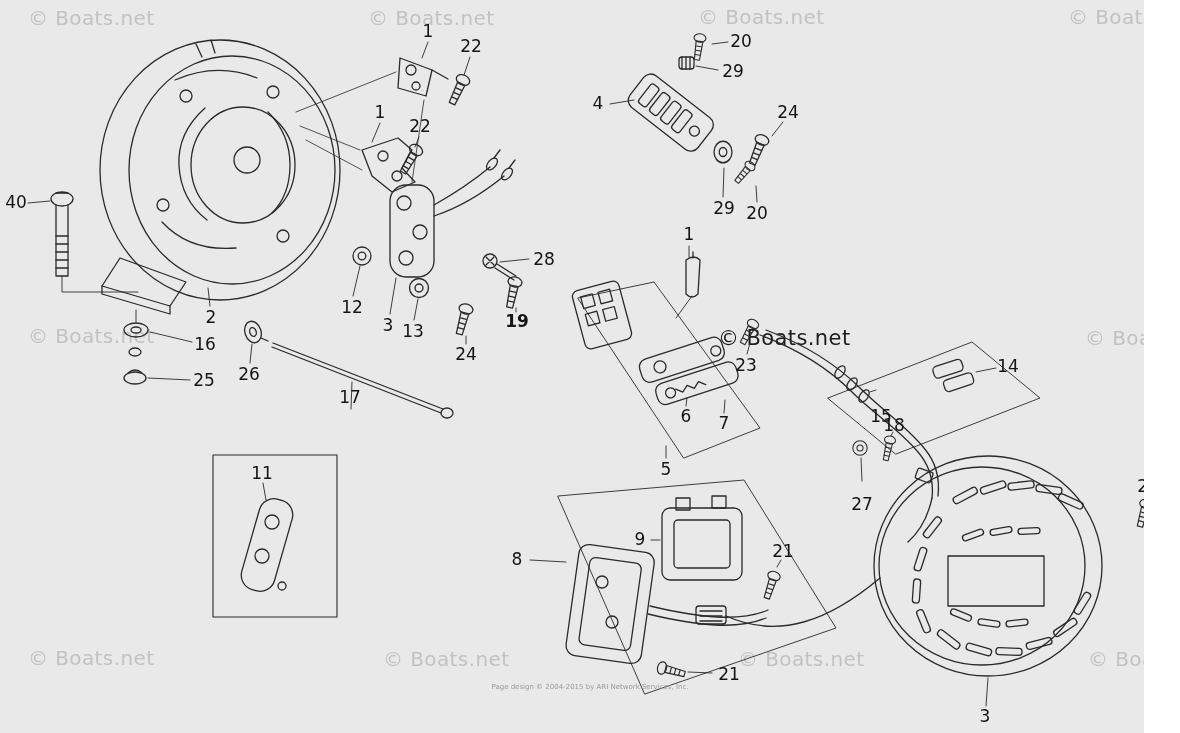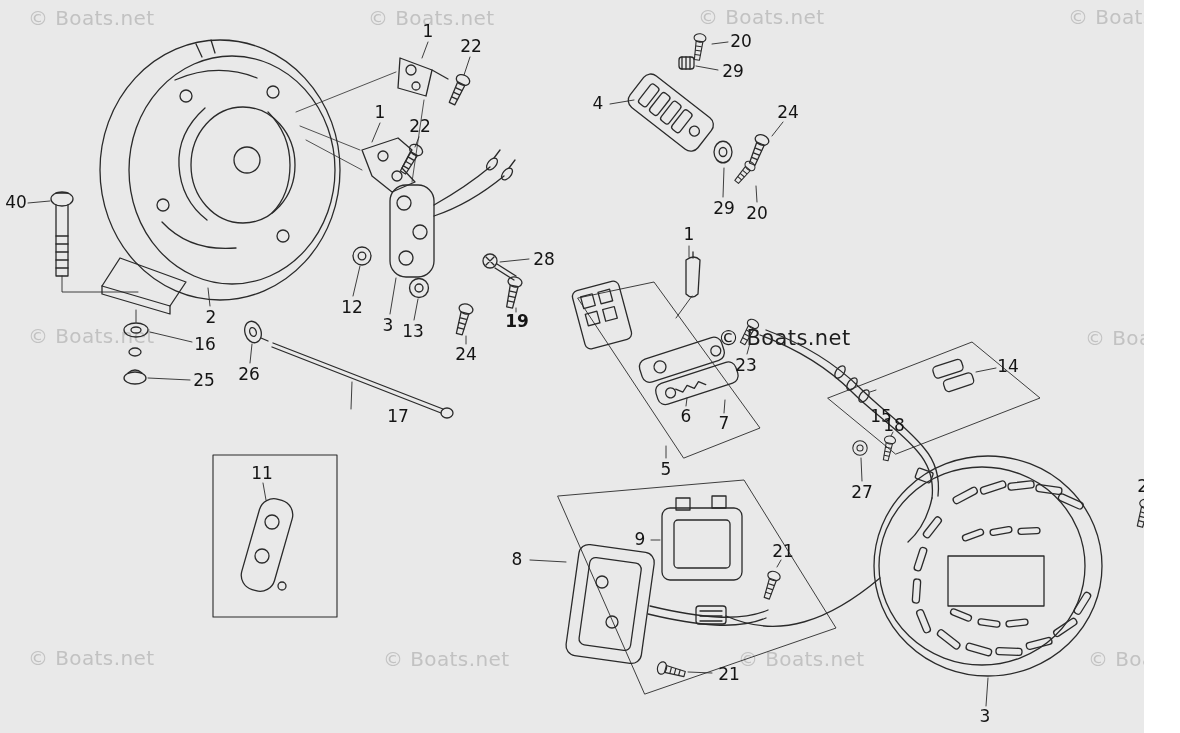--- a/index.html
+++ b/index.html
@@ -352,43 +352,44 @@
       <div class="callout" style="left: 420px; top: 126px;">22</div>
       <div class="callout" style="left: 16px; top: 202px;">40</div>
       <div class="callout" style="left: 211px; top: 317px;">2</div>
       <div class="callout" style="left: 205px; top: 344px;">16</div>
       <div class="callout" style="left: 204px; top: 380px;">25</div>
       <div class="callout" style="left: 249px; top: 374px;">26</div>
       <div class="callout" style="left: 352px; top: 307px;">12</div>
       <div class="callout" style="left: 388px; top: 325px;">3</div>
       <div class="callout" style="left: 413px; top: 331px;">13</div>
       <div class="callout" style="left: 466px; top: 354px;">24</div>
-      <div class="callout" style="left: 350px; top: 416px; margin-left: 48px;">17</div>
+      <div class="callout" style="left: 350px; top: 397px;">17</div>
       <div class="callout" style="left: 262px; top: 473px; text-align: center;">11</div>
       <div class="callout" style="left: 544px; top: 259px;">28</div>
       <div class="callout" style="left: 517px; top: 321px; font-weight: bold;">19</div>
       <div class="callout" style="left: 598px; top: 103px;">4</div>
       <div class="callout" style="left: 741px; top: 41px;">20</div>
       <div class="callout" style="left: 733px; top: 71px;">29</div>
       <div class="callout" style="left: 788px; top: 112px;">24</div>
       <div class="callout" style="left: 724px; top: 208px;">29</div>
       <div class="callout" style="left: 757px; top: 213px;">20</div>
       <div class="callout" style="left: 689px; top: 234px;">1</div>
       <div class="callout" style="left: 746px; top: 365px;">23</div>
       <div class="callout" style="left: 686px; top: 416px;">6</div>
       <div class="callout" style="left: 724px; top: 423px;">7</div>
       <div class="callout" style="left: 666px; top: 469px;">5</div>
       <div class="callout" style="left: 881px; top: 389px; margin-top: 27px;">15</div>
       <div class="callout" style="left: 1008px; top: 366px;">14</div>
       <div class="callout" style="left: 894px; top: 425px;">18</div>
-      <div class="callout" style="left: 862px; top: 492px;">27</div>
+      <div class="callout" style="left: 862px; top: 504px;">27</div>
       <div class="callout" style="left: 640px; top: 539px;">9</div>
       <div class="callout" style="left: 517px; top: 559px;">8</div>
       <div class="callout" style="left: 783px; top: 551px;">21</div>
       <div class="callout" style="left: 729px; top: 674px;">21</div>
       <div class="callout" style="left: 1148px; top: 486px;">22</div>
       <div class="callout" style="left: 985px; top: 716px;">3</div>
     </div>
 
   <div class="footer">
+    <div>Page design © 2004-2015 by ARI Network Services, Inc.</div>
   </div>
 
 </div>
 
 </body></html>

